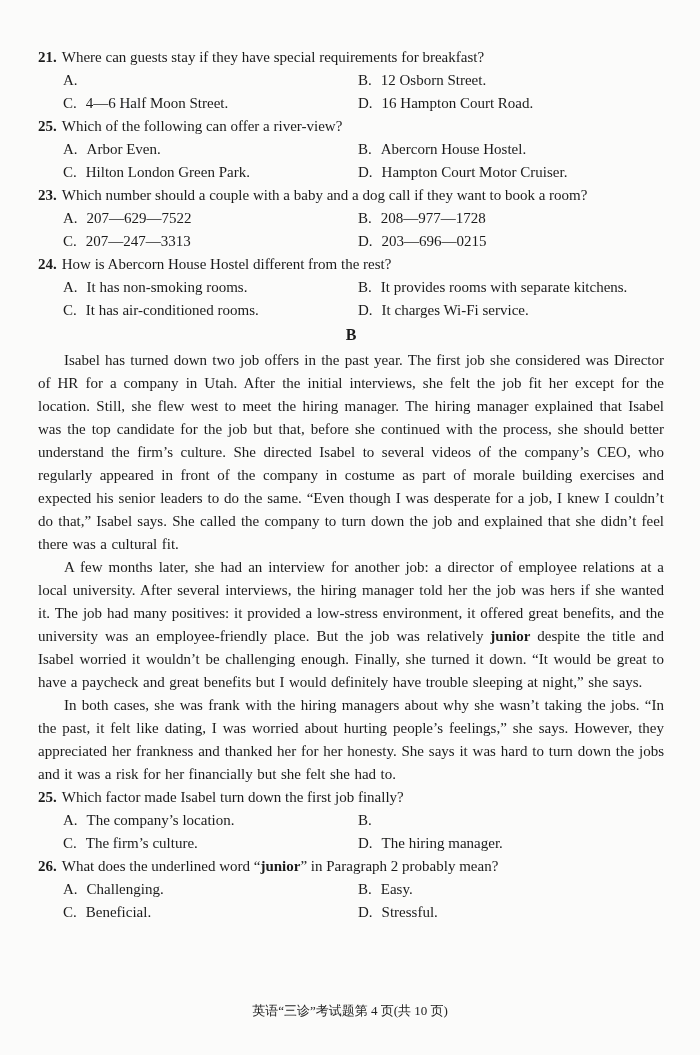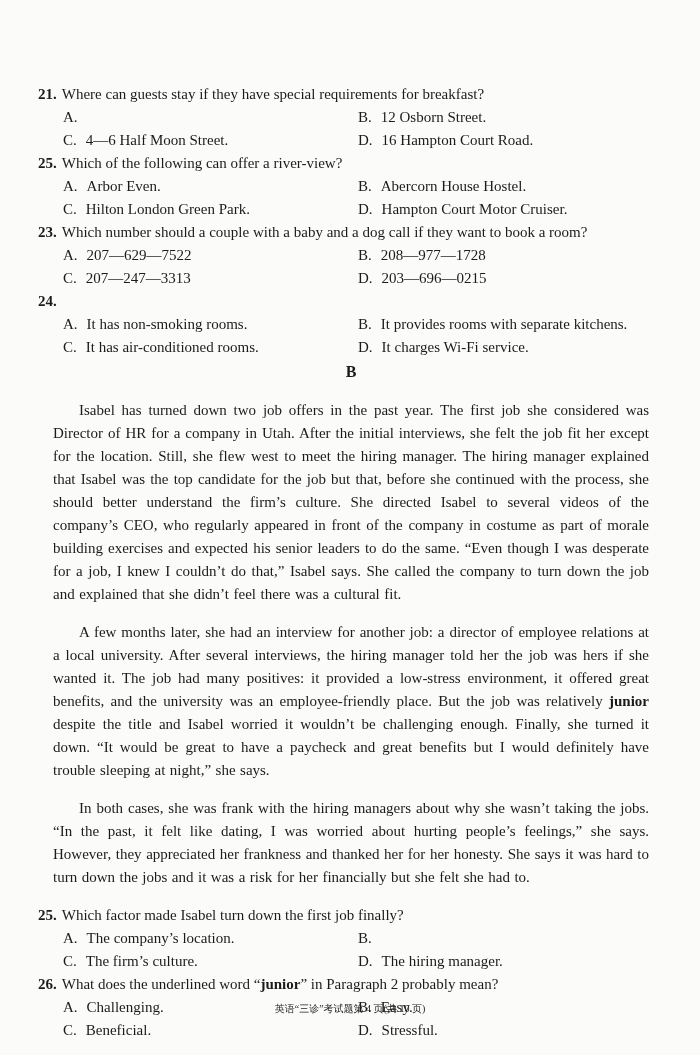--- a/index.html
+++ b/index.html
@@ -9,21 +9,21 @@
     font-family:"Liberation Serif","DejaVu Serif",serif;
   }
   .page {
     position:relative;
     width:700px; height:1055px;
     background:#fbfbfa;
     color:#1b1b1b;
     font-size:15px;
     overflow:hidden;
   }
-  .content { padding:83px 36px 0 38px; }
+  .content { padding:46px 36px 0 38px; }
   .question { margin:0; }
   .q-line { display:flex; line-height:23px; }
   .q-num { font-weight:bold; margin-right:5px; white-space:nowrap; }
   .q-text { }
   .opts {
     display:grid;
     grid-template-columns:295px 1fr;
     padding-left:25px;
     line-height:23px;
   }
@@ -33,32 +33,32 @@
     text-align:center;
     font-weight:bold;
     font-size:16px;
     line-height:24px;
     margin:1px 0 2px 0;
   }
   .para {
     text-align:justify;
     text-indent:26px;
     line-height:23px;
-    margin:15px;
+    margin:0;
     word-spacing:0.05em;
   }
   .uw {
     font-weight:bold;
     text-underline-offset:2px;
   }
   .footer {
     position:absolute;
     left:0; right:0; top:1002px;
     text-align:center;
-    font-size:10px;
+    font-size:13px;
     color:#222;
   }
 </style>
 </head>
 <body>
 
 <div class="page">
   <div class="content">
 
     <div class="question">
@@ -131,20 +131,21 @@
         <div class="opt">
             <span class="opt-label">D.</span>
             <span>203—696—0215</span>
           </div>
       </div>
     </div>
 
     <div class="question">
       <div class="q-line">
         <span class="q-num">24.</span>
+        <span class="q-text">How is Abercorn House Hostel different from the rest?</span>
       </div>
       <div class="opts">
         <div class="opt">
             <span class="opt-label">A.</span>
             <span>It has non-smoking rooms.</span>
           </div>
         <div class="opt">
             <span class="opt-label">B.</span>
             <span>It provides rooms with separate kitchens.</span>
           </div>

